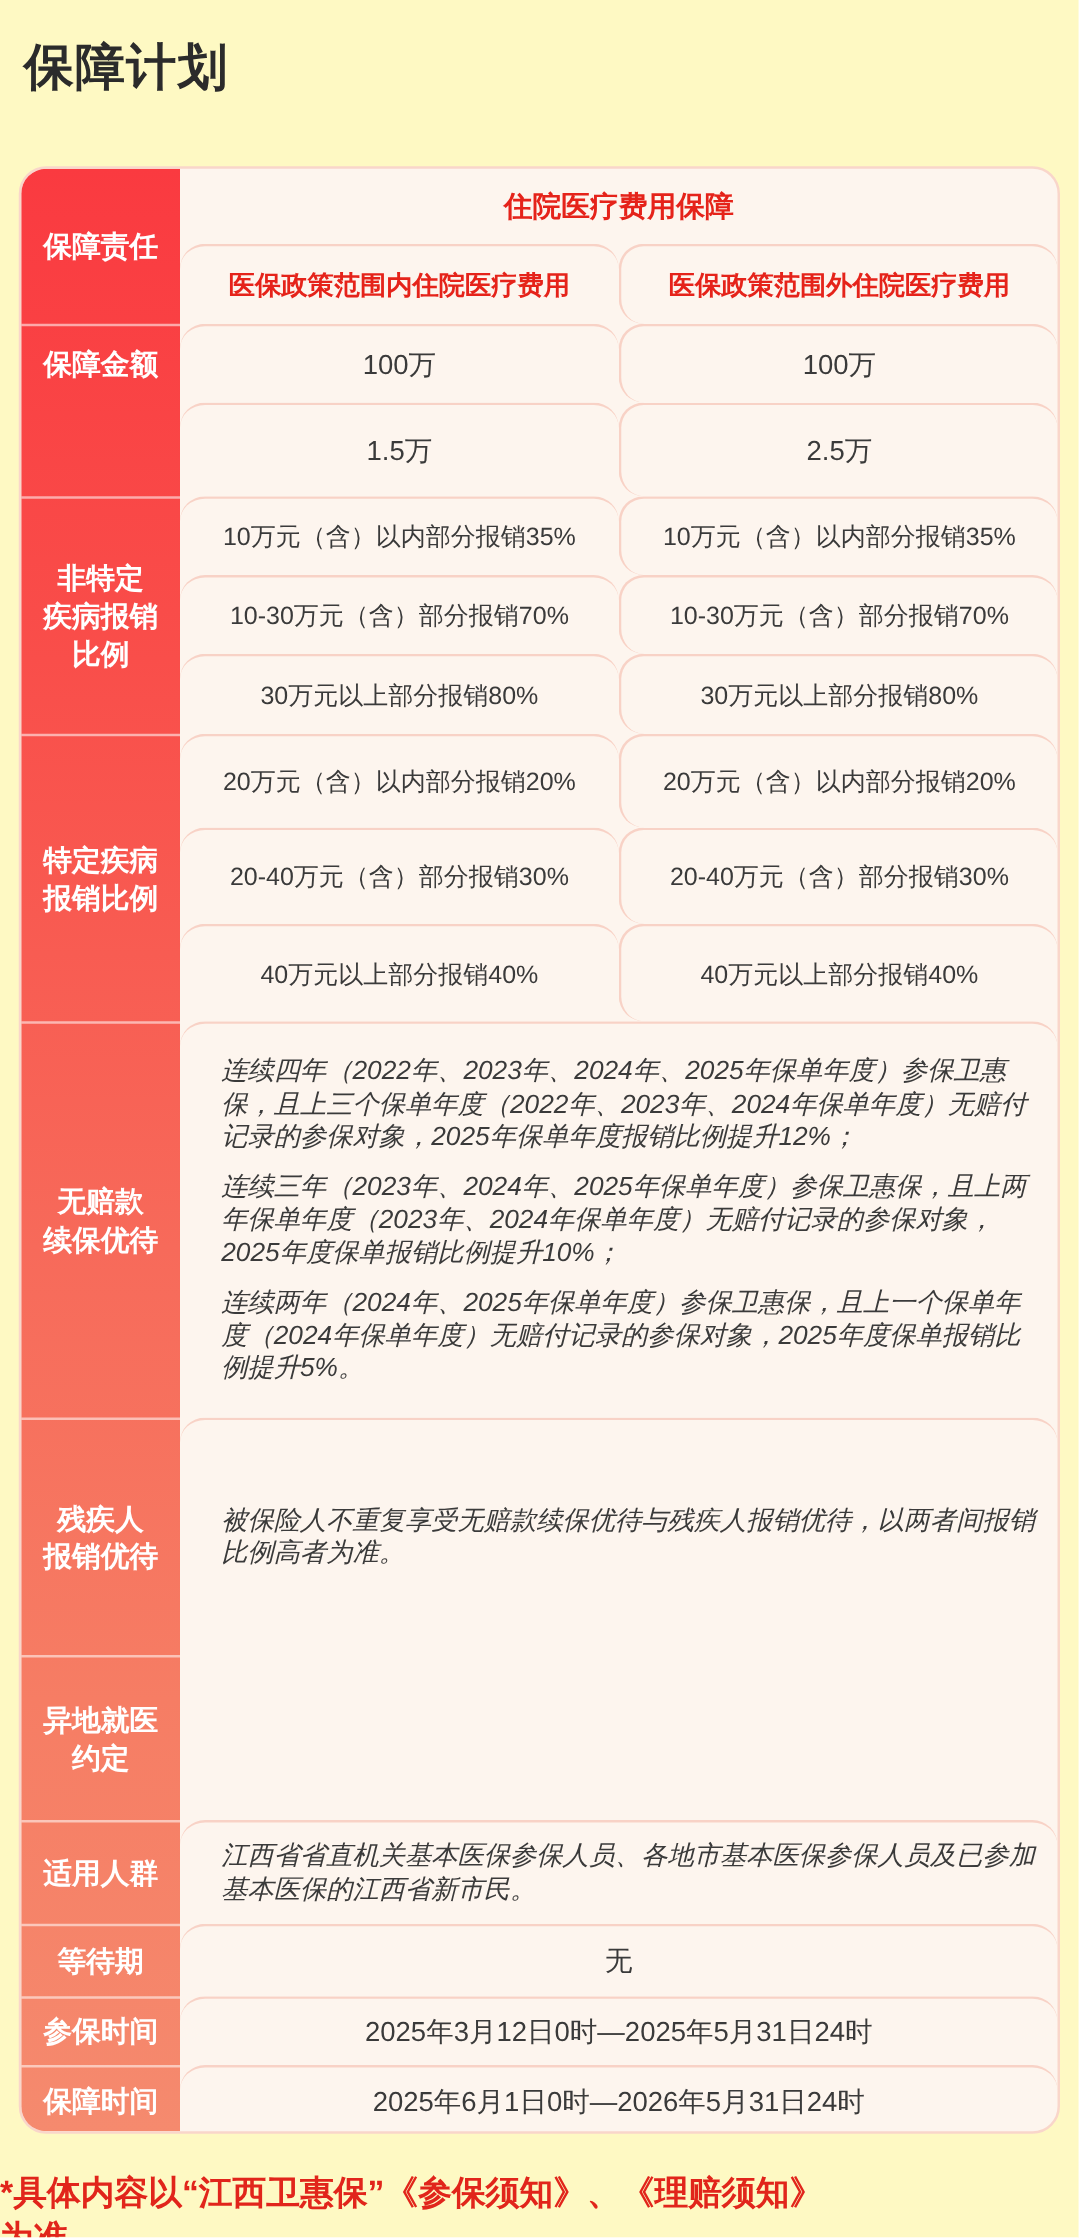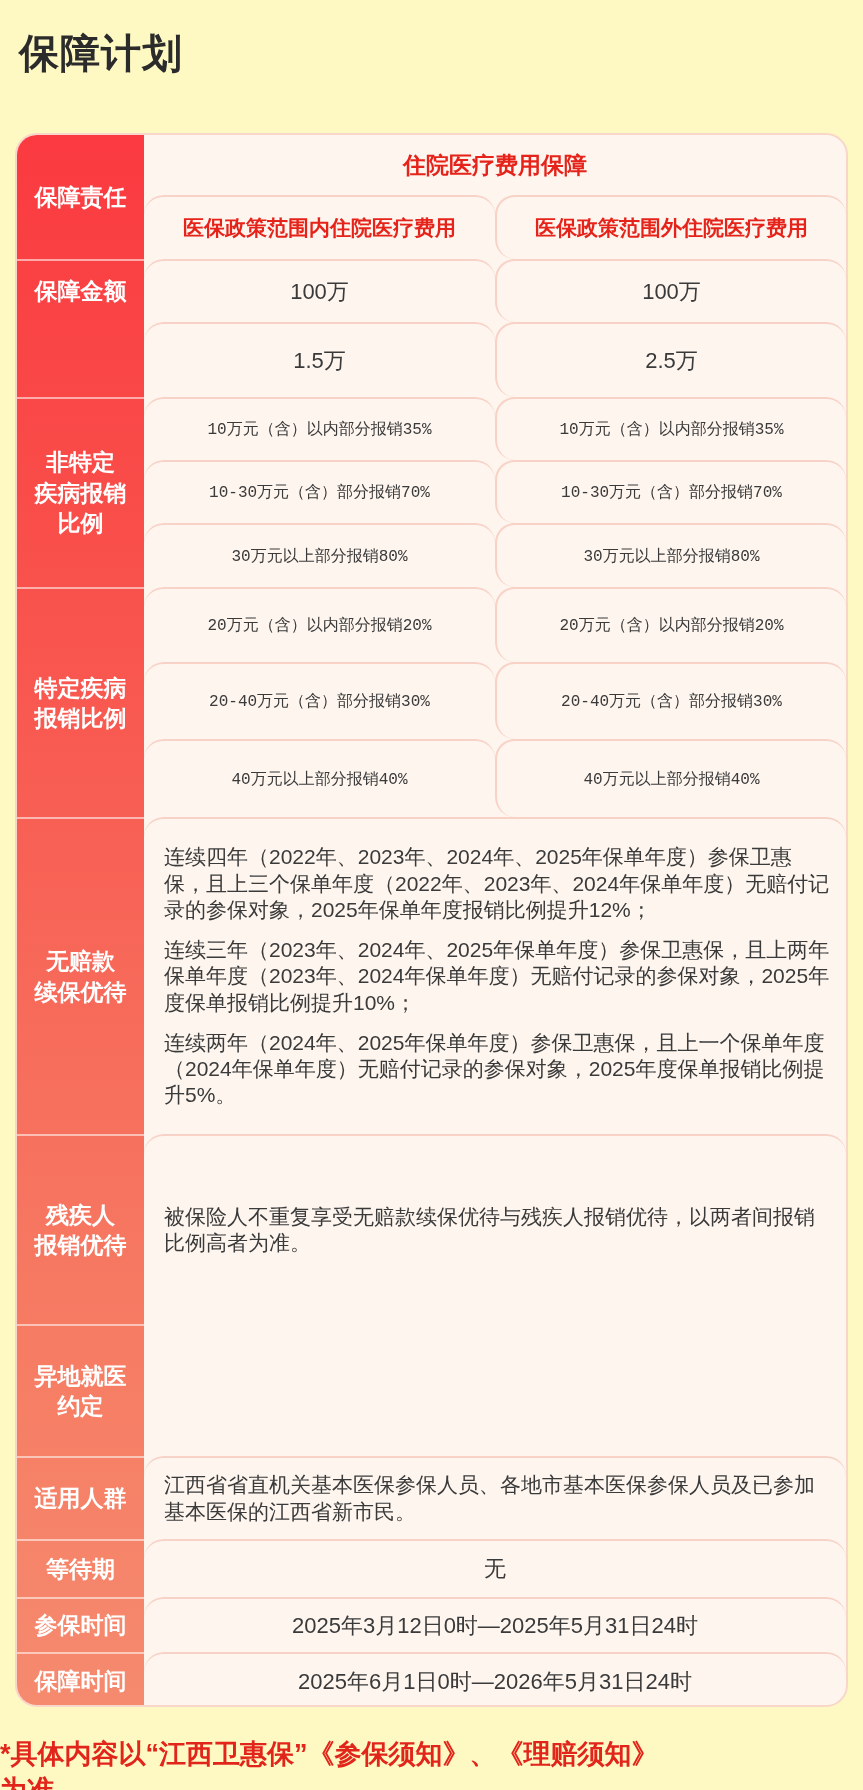--- a/index.html
+++ b/index.html
@@ -33,24 +33,25 @@
   .label{
     color:#ffffff;font-weight:bold;font-size:23px;line-height:1.32;
     text-align:center;white-space:pre-line;padding:0 4px;
   }
   .lbt{border-top:2px solid rgba(255,255,255,0.55);}
   .bt{border-top:2px solid #f8d2c6;border-radius:20px;}
   .bl{border-left:2px solid #f8d2c6;}
   .red-head{color:#e5231a;font-weight:bold;font-size:23px;}
   .red-sub{color:#e5231a;font-weight:bold;font-size:21px;}
   .val{color:#3a3a3a;font-size:22px;}
-  .tier{color:#3a3a3a;font-size:16px;text-align:center;padding:0 6px;font-family:Liberation Mono, monospace;}
+  .tier{color:#3a3a3a;font-size:20px;text-align:center;padding:0 6px;}
   .paras{
     flex-direction:column;align-items:flex-start;justify-content:center;
-    padding:12px 14px 12px 20px;
+    padding:12px 14px 12px 33px;
+    font-style:italic;
   }
   .para{
     color:#3a3a3a;font-size:21px;line-height:1.25;text-align:left;
     margin:0 0 14px 0;
   }
   .para:last-child{margin-bottom:0;}
   .para.tight{margin-bottom:2px;}
   .footnote{
     position:absolute;left:0;top:1736px;width:682px;
     text-align:left;color:#e1251b;font-weight:bold;font-size:27px;

